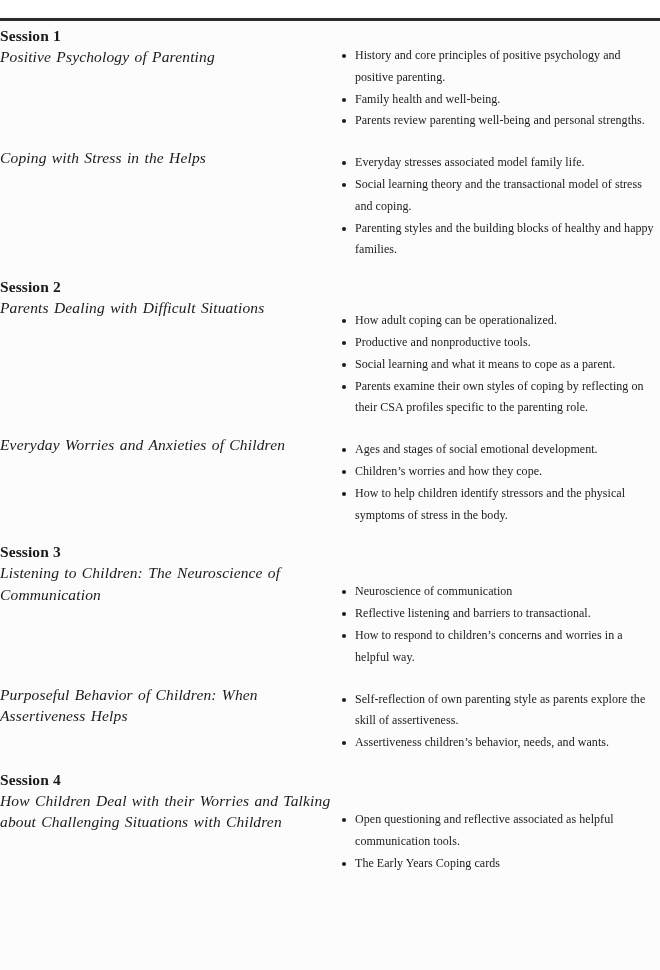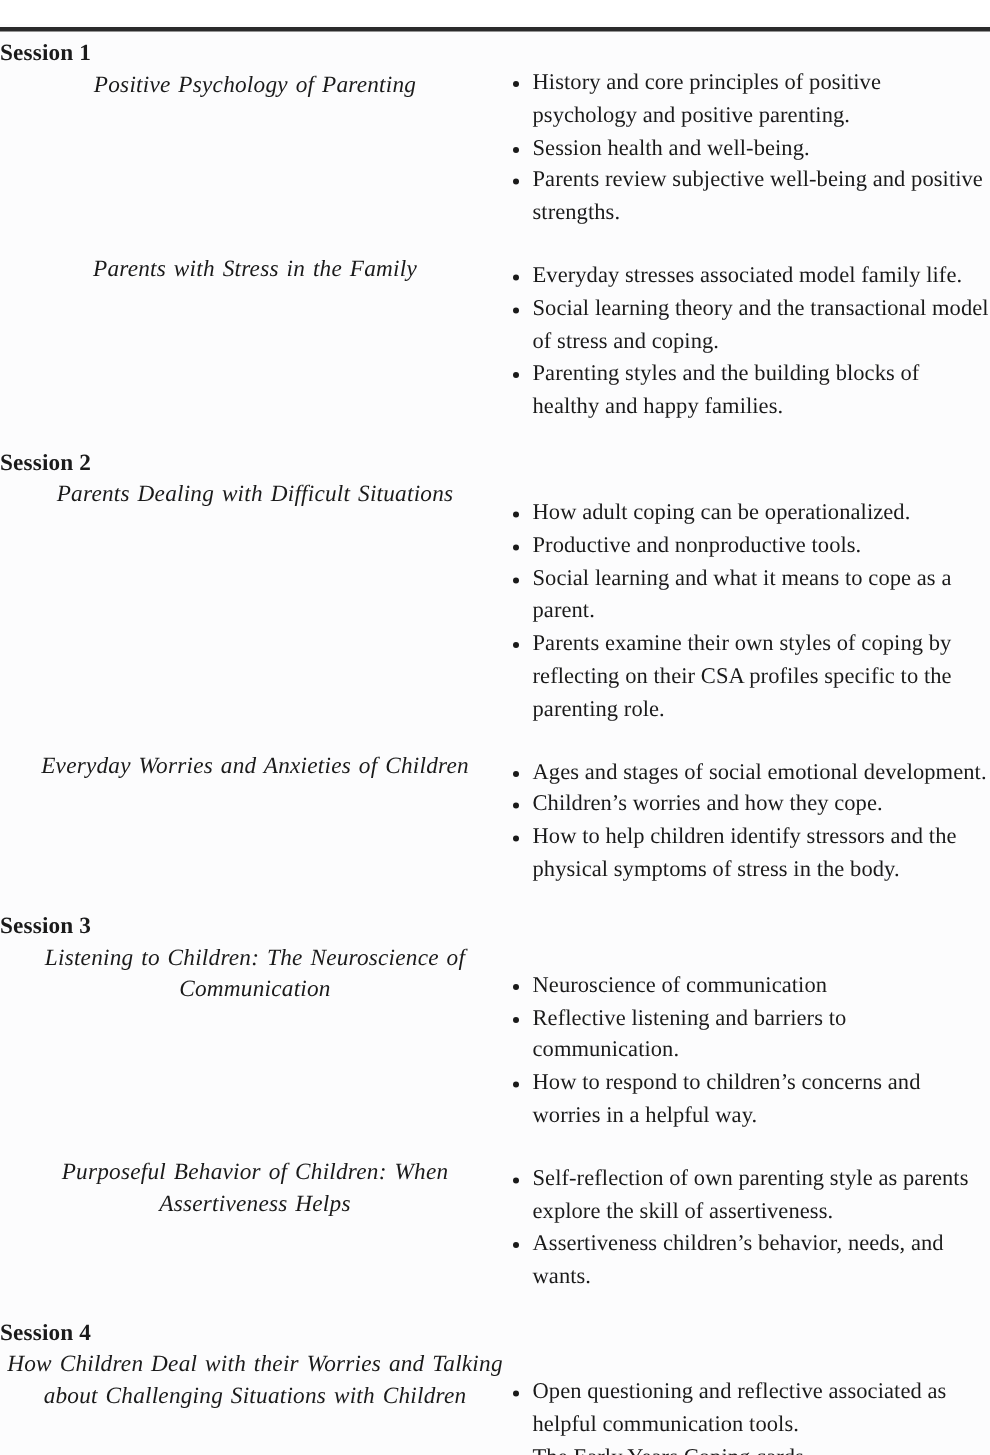--- a/index.html
+++ b/index.html
@@ -64,31 +64,30 @@
     font-size: 15.5px;
     line-height: 21px;
     letter-spacing: 0.1px;
   }
   .session-title {
     font-style: italic;
     font-size: 15.5px;
     line-height: 21.5px;
     letter-spacing: 0.15px;
     word-spacing: 1.2px;
-    text-align: center;
   }
   ul.bullets {
     list-style: none;
     margin: 0;
     padding: 0;
   }
   ul.bullets li {
     position: relative;
     padding-left: 15px;
-    font-size: 15px;
+    font-size: 12px;
     line-height: 21.8px;
     letter-spacing: 0.05px;
     margin: 0;
   }
   ul.bullets li::before {
     content: "";
     position: absolute;
     left: 2px;
     top: 9px;
     width: 4px;
@@ -114,30 +113,30 @@
 
         <tr class="block-row">
           <td class="col-left">
             <div class="session-label">Session 1</div>
             <div class="session-title">Positive Psychology of Parenting</div>
           </td>
           <td class="col-right">
             <div class="spacer-lg"></div>
             <ul class="bullets">
               <li>History and core principles of positive psychology and positive parenting.</li>
-              <li>Session health and well-being.</li>
-              <li>Parents review subjective well-being and positive strengths.</li>
-            </ul>
-          </td>
-        </tr>
-
-        <tr class="block-row">
-          <td class="col-left">
-            <div class="spacer-md"></div>
-            <div class="session-title">Parents with Stress in the Family</div>
+              <li>Family health and well-being.</li>
+              <li>Parents review parenting well-being and personal strengths.</li>
+            </ul>
+          </td>
+        </tr>
+
+        <tr class="block-row">
+          <td class="col-left">
+            <div class="spacer-md"></div>
+            <div class="session-title">Coping with Stress in the Helps</div>
           </td>
           <td class="col-right">
             <div class="spacer-lg"></div>
             <ul class="bullets">
               <li>Everyday stresses associated model family life.</li>
               <li>Social learning theory and the transactional model of stress and coping.</li>
               <li>Parenting styles and the building blocks of healthy and happy families.</li>
             </ul>
           </td>
         </tr>
@@ -181,21 +180,21 @@
             <div class="spacer-md"></div>
             <div class="session-label">Session 3</div>
             <div class="session-title">Listening to Children: The Neuroscience of Communication</div>
           </td>
           <td class="col-right">
             <div class="spacer-lg"></div>
             <div class="spacer-lg"></div>
             <div class="spacer-md"></div>
             <ul class="bullets">
               <li>Neuroscience of communication</li>
-              <li>Reflective listening and barriers to communication.</li>
+              <li>Reflective listening and barriers to transactional.</li>
               <li>How to respond to children’s concerns and worries in a helpful way.</li>
             </ul>
           </td>
         </tr>
 
         <tr class="block-row">
           <td class="col-left">
             <div class="spacer-md"></div>
             <div class="session-title">Purposeful Behavior of Children: When Assertiveness Helps</div>
           </td>

